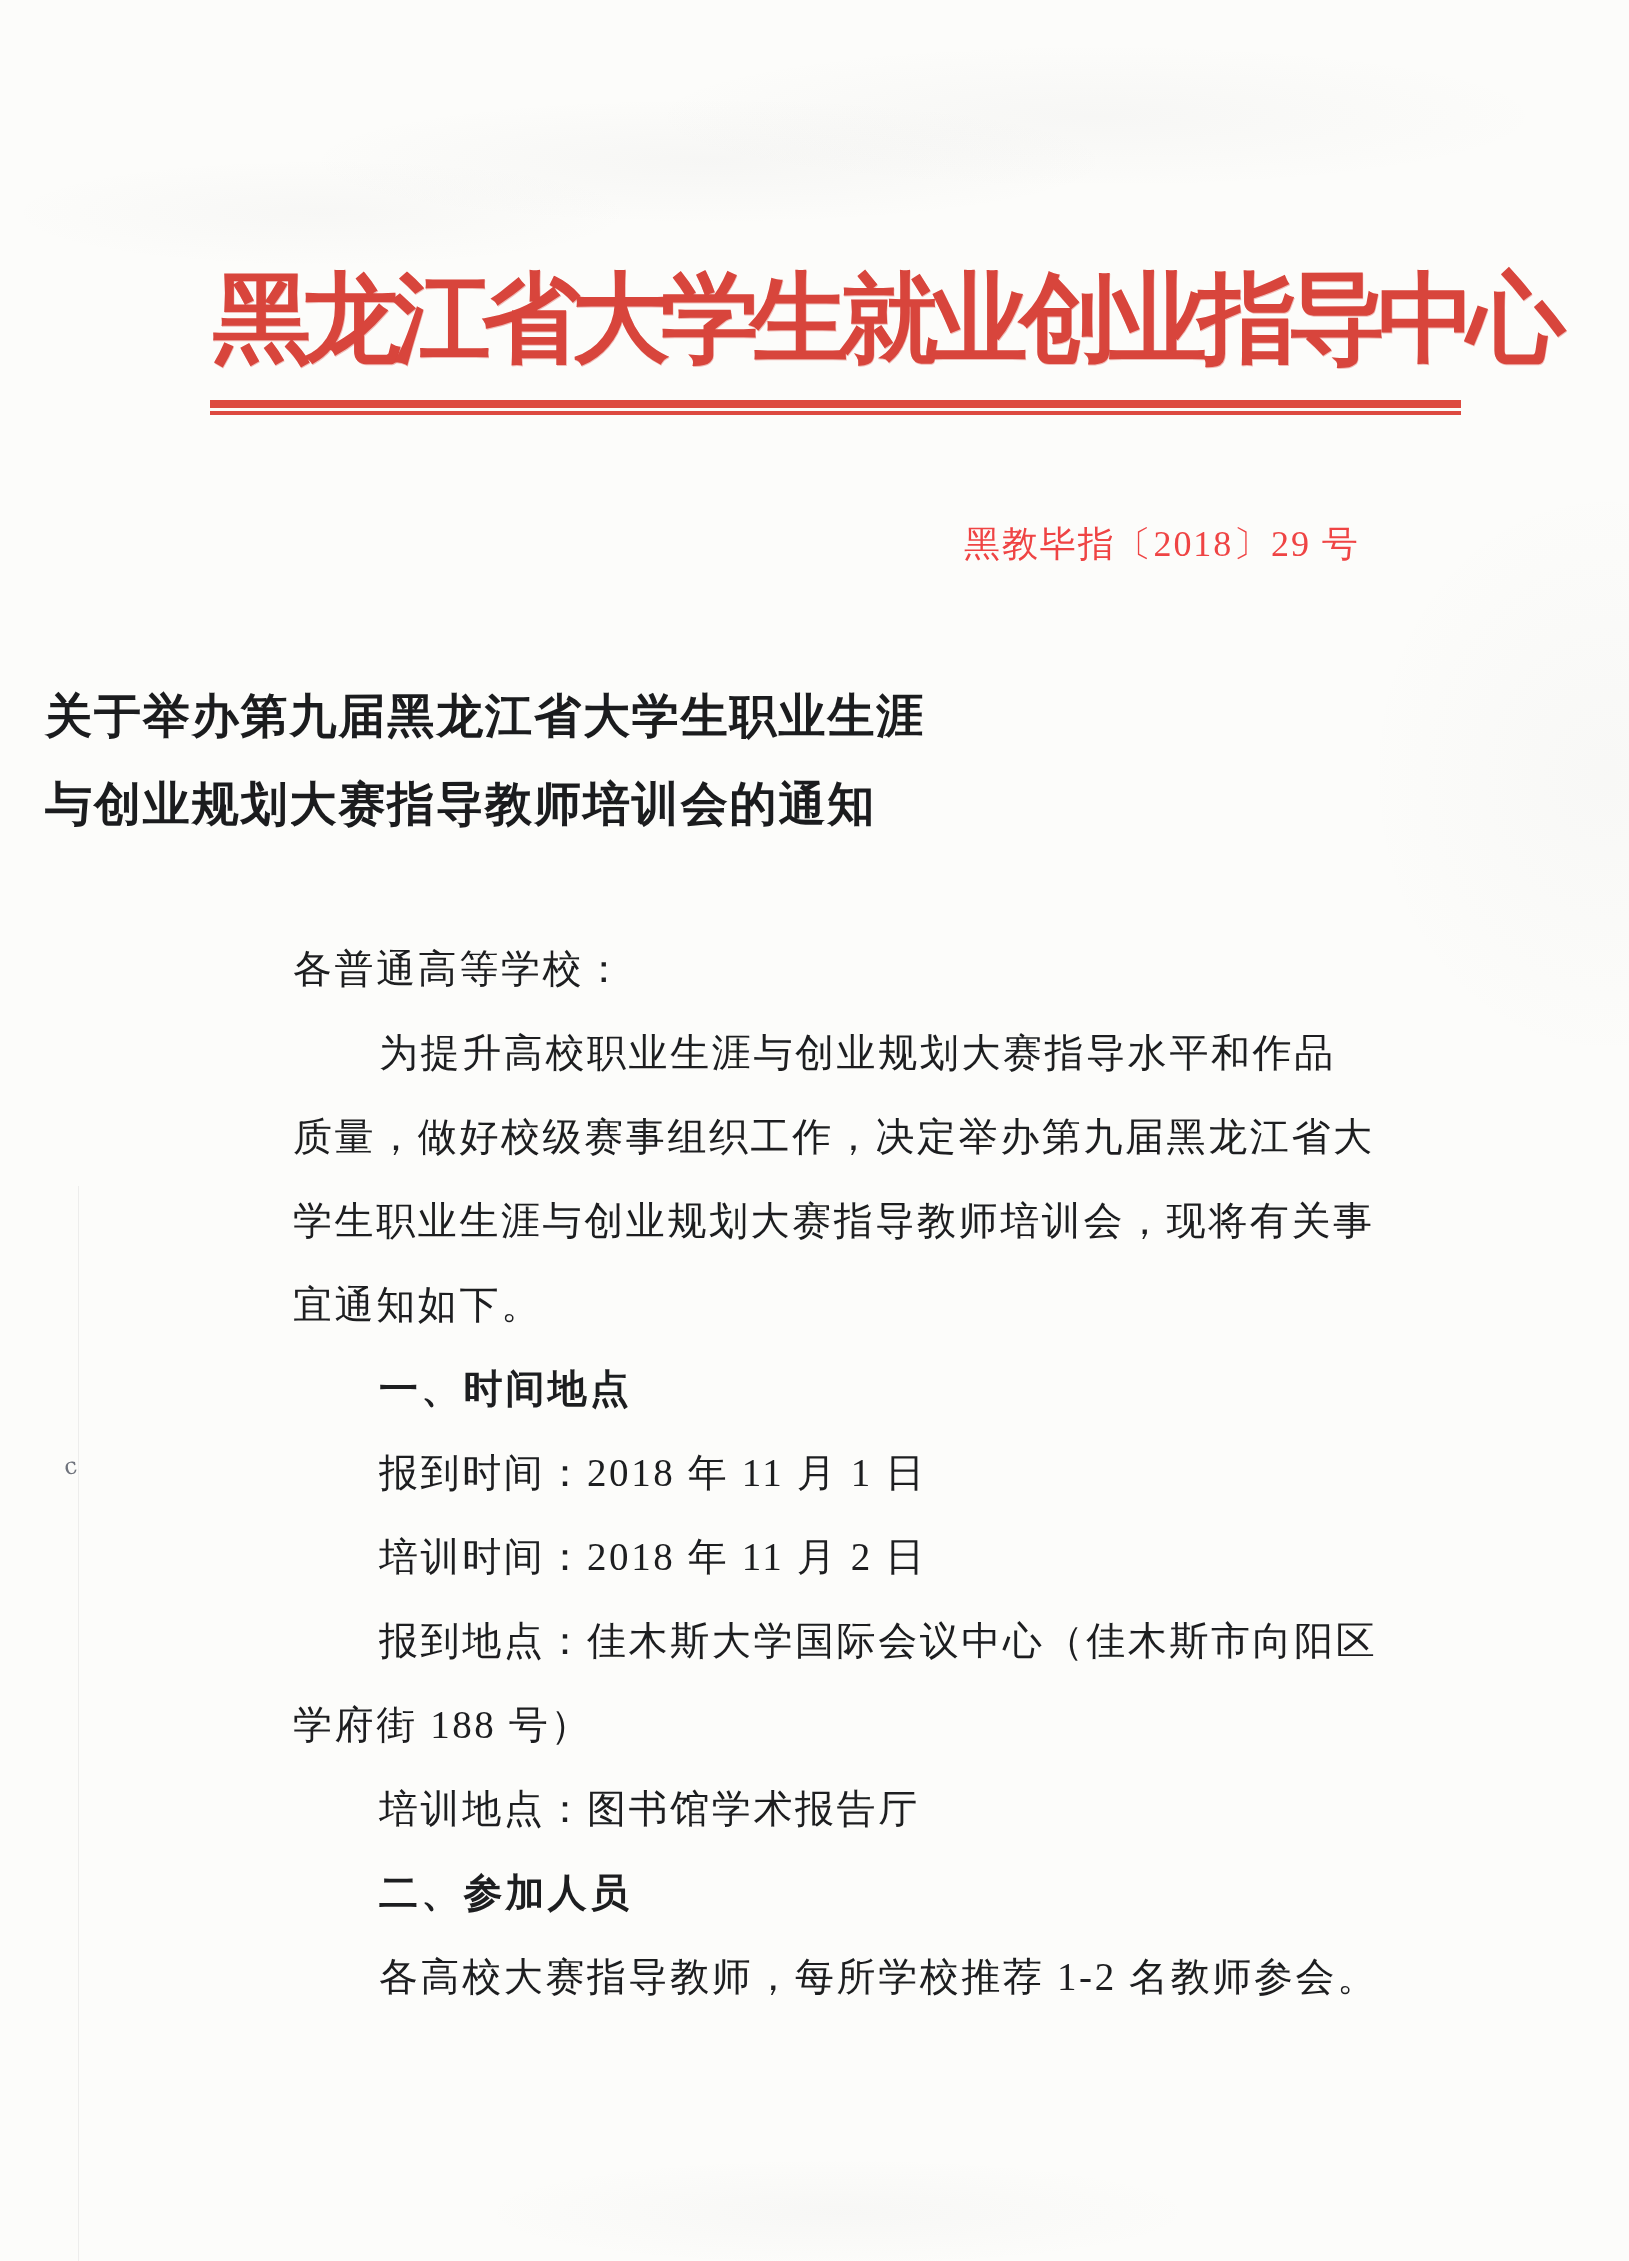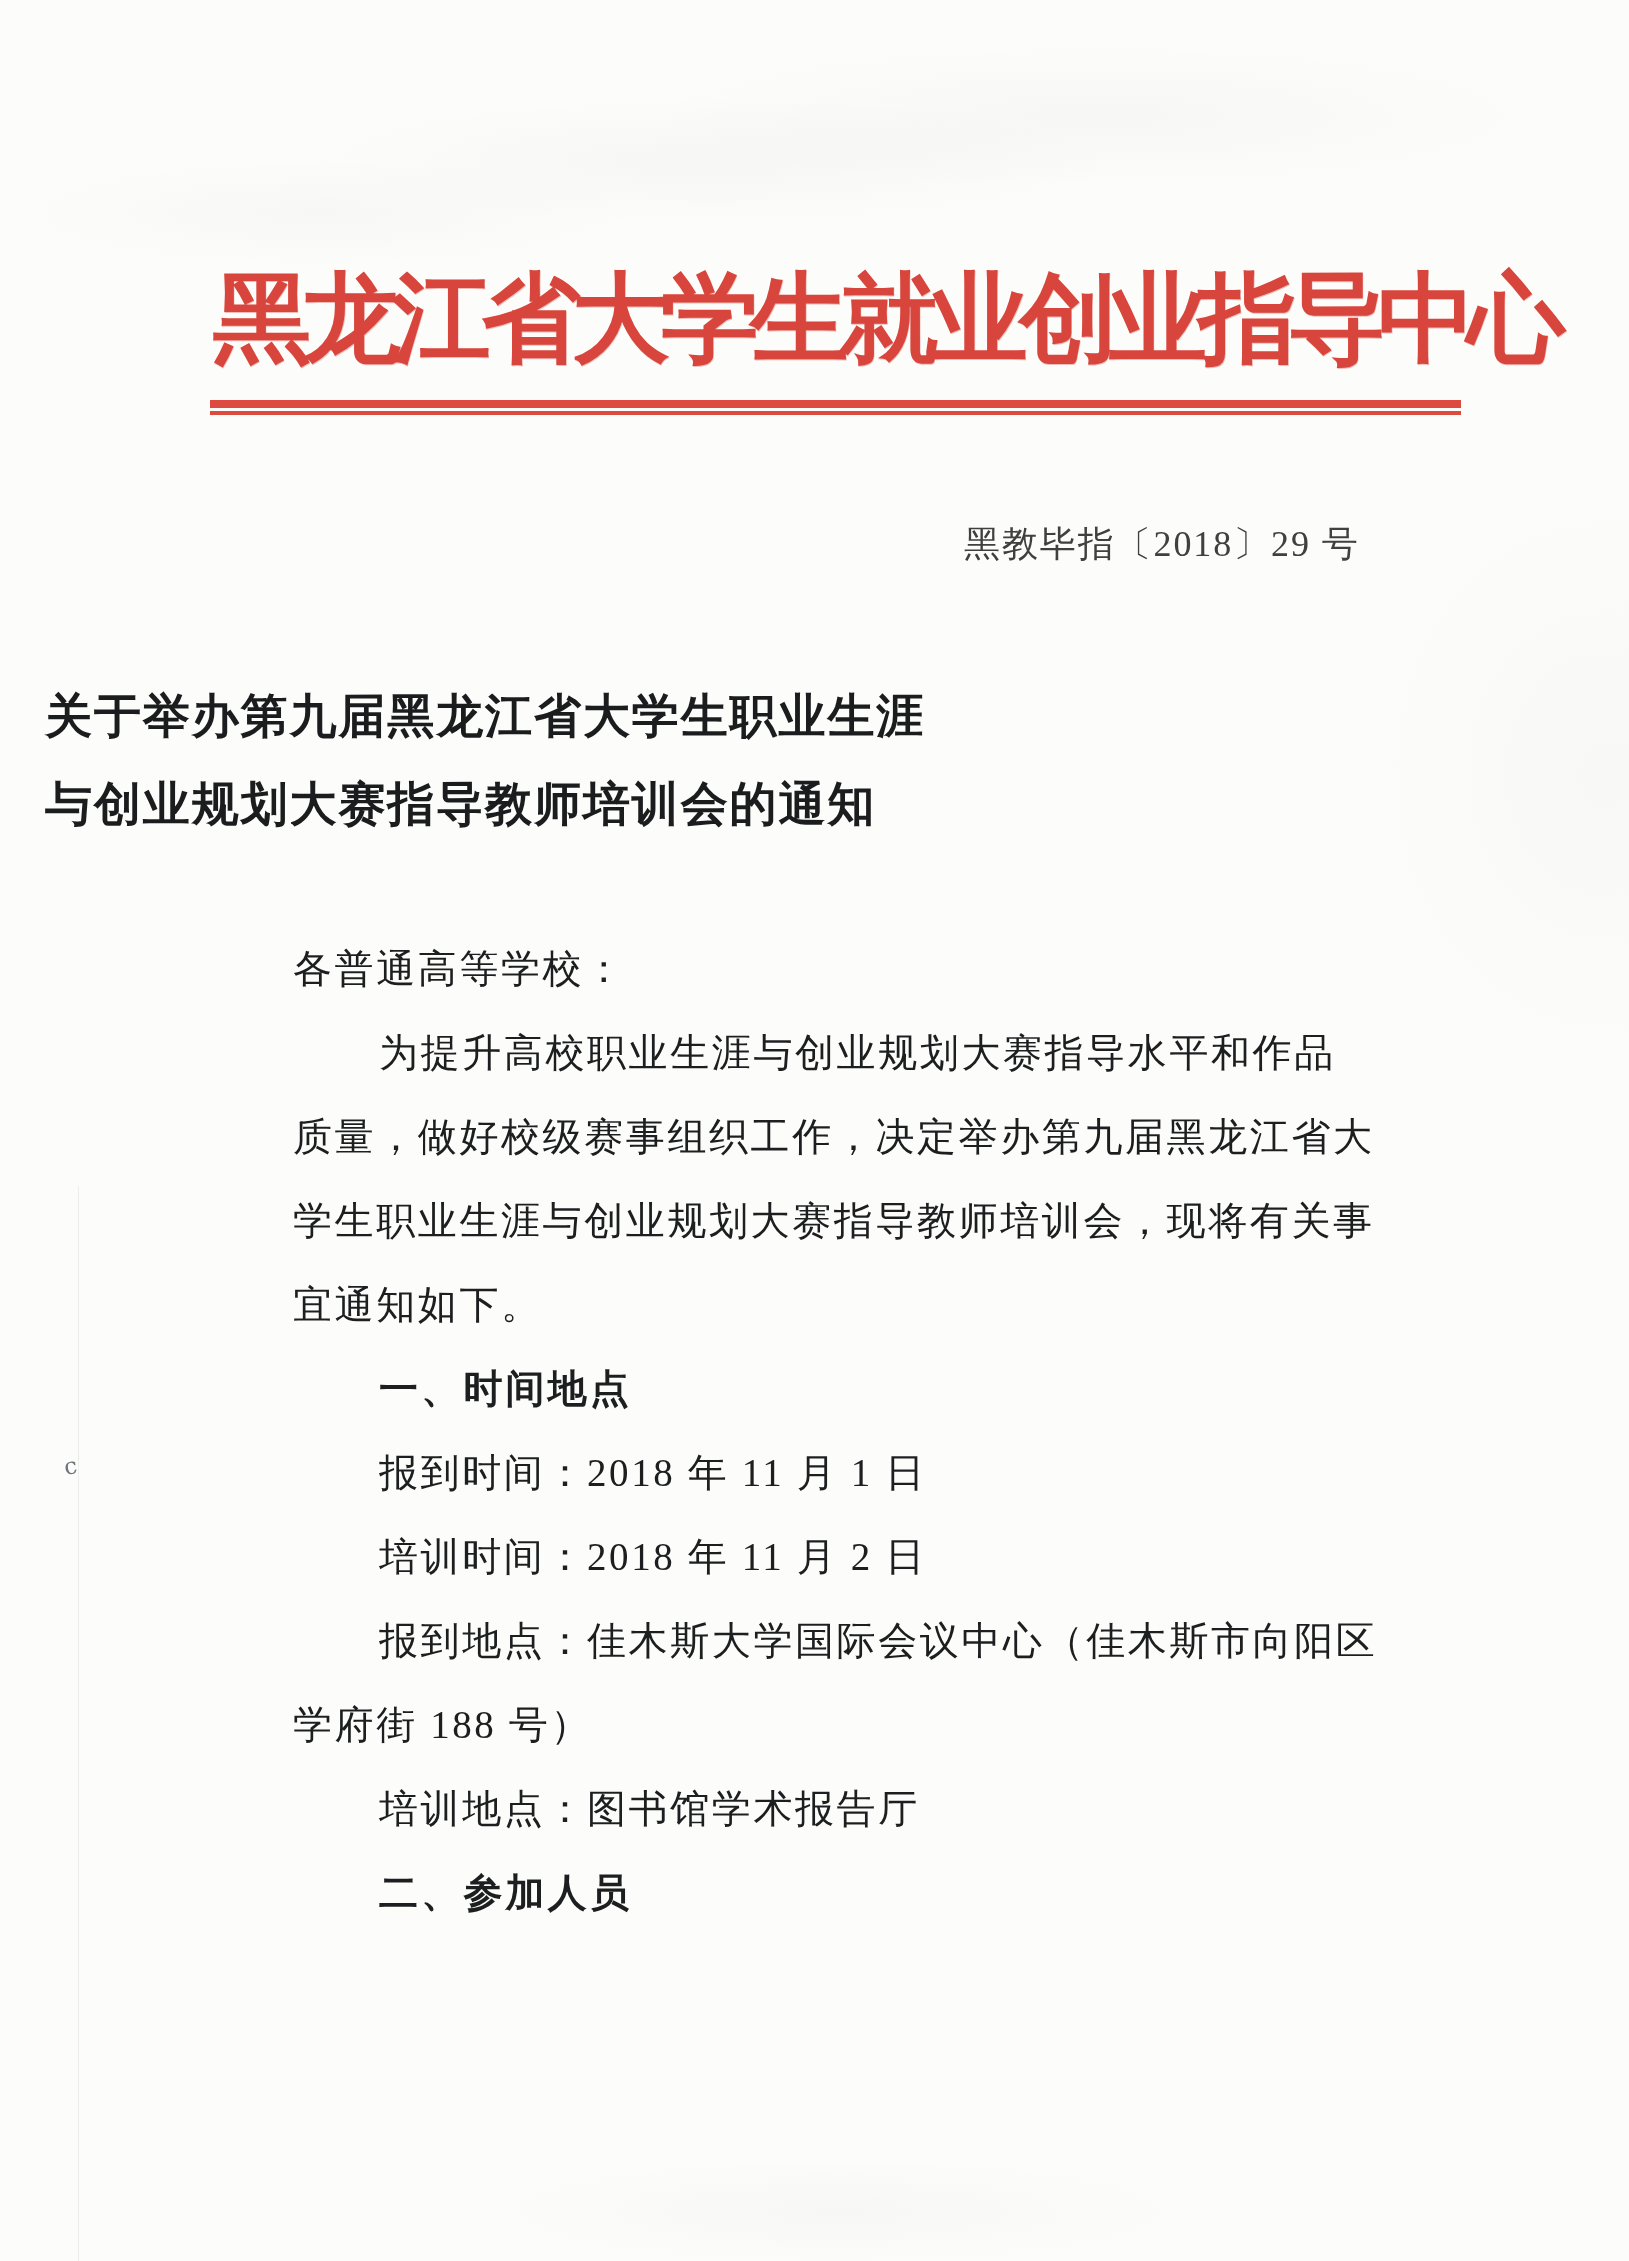--- a/index.html
+++ b/index.html
@@ -29,21 +29,21 @@
     color:#d8453c;
     text-shadow:0.6px 0.6px 0 rgba(216,69,60,0.35);
     font-family:Liberation Serif, serif;
   }
   .divider{position:absolute;left:210px;width:1251px;background:#dd4a40;}
   .divider.thick{top:400px;height:8.4px;}
   .divider.thin{top:411px;height:3.9px;}
   .doc-number{
     position:absolute;top:522px;left:964px;
     font-size:36px;line-height:44px;letter-spacing:1.9px;
-    color:#404040;white-space:nowrap;
+    color:#ef4444;white-space:nowrap;
   }
   .notice-title{
     position:absolute;top:672px;left:45px;width:1585px;
     text-align:left;font-weight:700;
     font-size:47px;line-height:88px;letter-spacing:1.9px;
     color:#1b1c1e;
   }
   .body-text{
     position:absolute;top:927px;left:293px;width:1109px;
     font-size:39px;line-height:84px;letter-spacing:2.6px;
@@ -86,19 +86,20 @@
     <div class="line">质量，做好校级赛事组织工作，决定举办第九届黑龙江省大</div>
     <div class="line">学生职业生涯与创业规划大赛指导教师培训会，现将有关事</div>
     <div class="line">宜通知如下。</div>
     <div class="line indent bold">一、时间地点</div>
     <div class="line indent">报到时间：2018 年 11 月 1 日</div>
     <div class="line indent">培训时间：2018 年 11 月 2 日</div>
     <div class="line indent">报到地点：佳木斯大学国际会议中心（佳木斯市向阳区</div>
     <div class="line">学府街 188 号）</div>
     <div class="line indent">培训地点：图书馆学术报告厅</div>
     <div class="line indent bold">二、参加人员</div>
+    <div class="line indent">各高校大赛指导教师，每所学校推荐 1-2 名教师参会。</div>
   </div>
 
   <div class="crease"></div>
   <div class="pen-mark">c</div>
 
 </div>
 
 
 </body></html>

